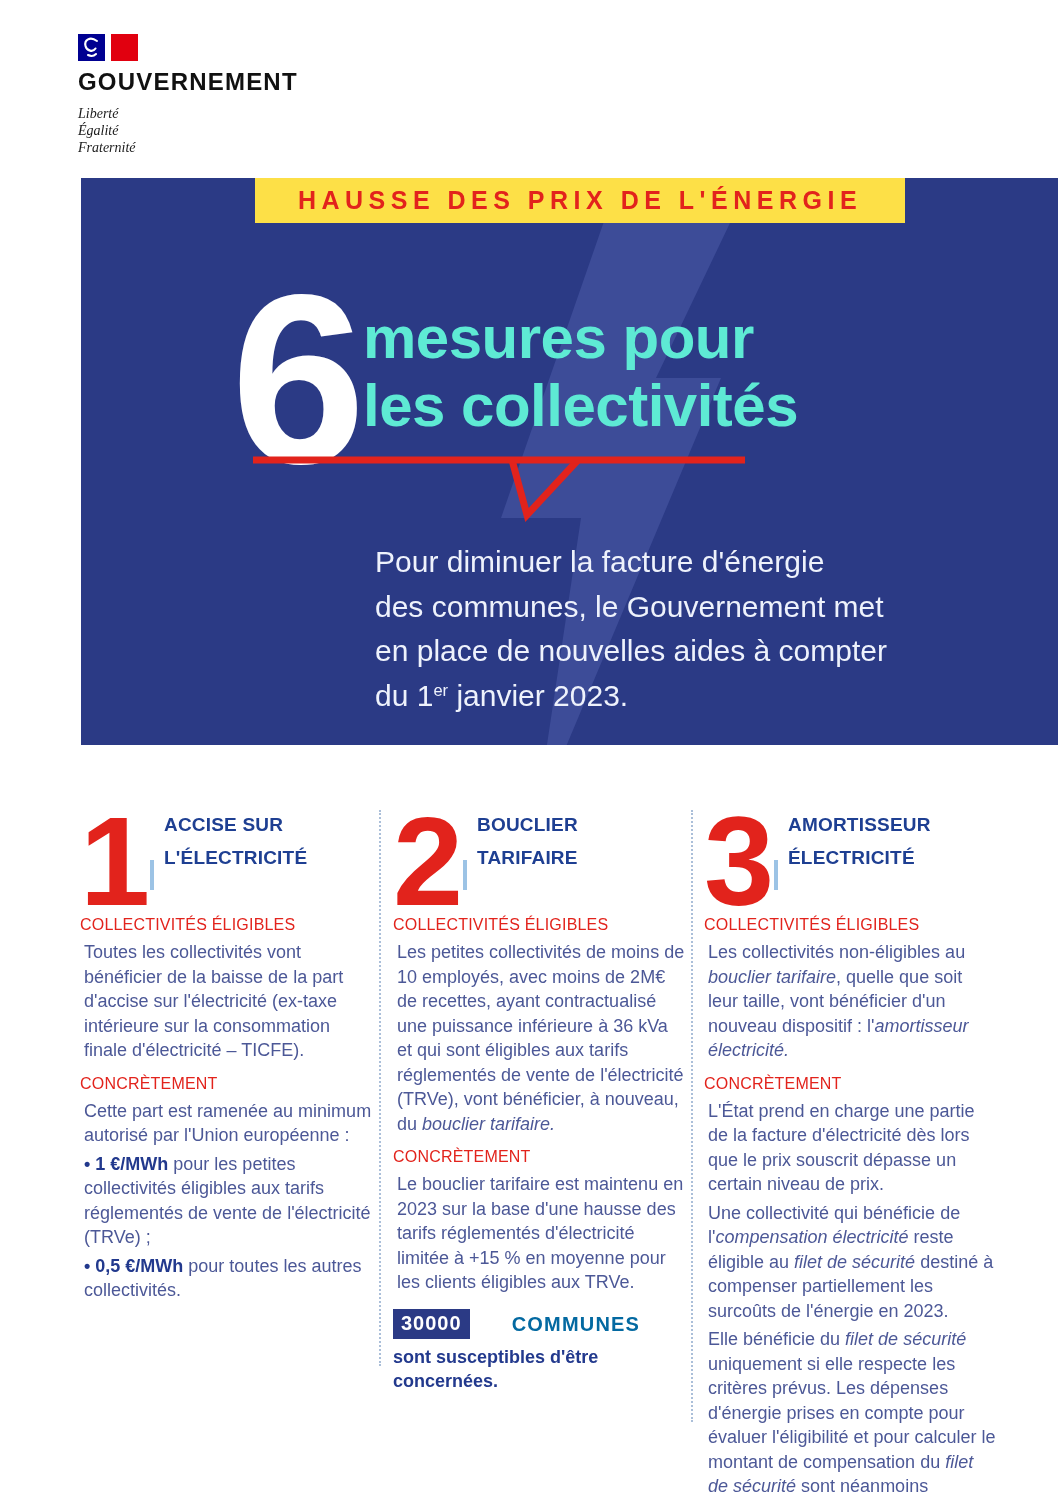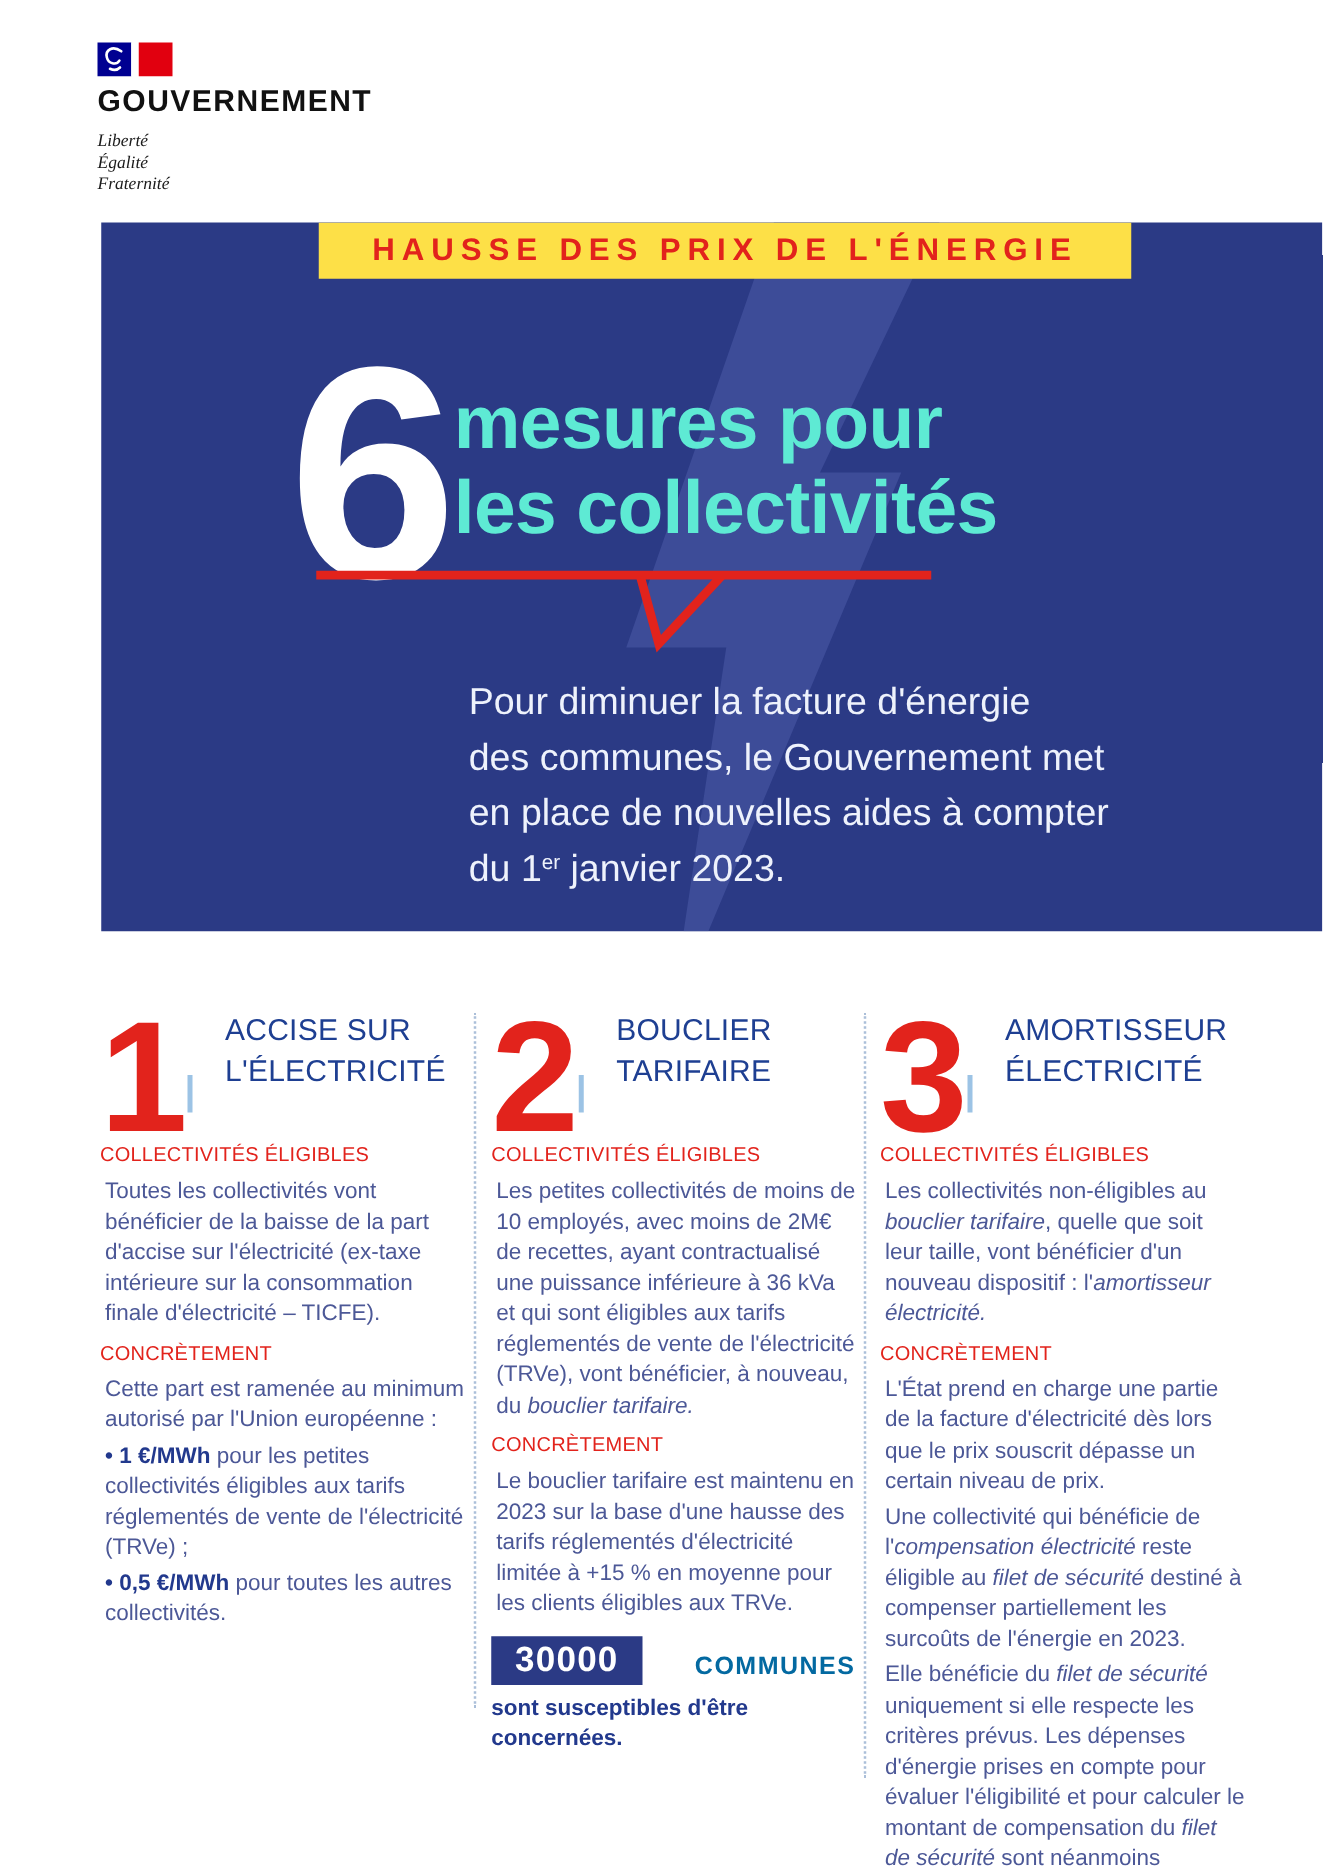--- a/index.html
+++ b/index.html
@@ -41,32 +41,32 @@
   .d1{left:379px;height:556px;}
   .d2{left:691px;height:612px;}
   .col{position:absolute;top:802px;width:296px;}
   .c1{left:80px;} .c2{left:393px;} .c3{left:704px;}
   .col-head{display:flex;align-items:flex-start;height:102px;}
   .num{position:relative;font-size:126px;line-height:0.8;font-weight:700;color:var(--red);
        width:64px;margin-top:10px;flex:0 0 auto;}
   .num::before{content:attr(data-num);position:absolute;left:10px;top:6px;color:transparent;
                -webkit-text-stroke:2.5px var(--lightblue);z-index:-1;}
   .head-bar{width:4px;height:30px;background:var(--lightblue);margin:58px 10px 0 6px;flex:0 0 auto;}
-  .col-title{margin:6px 16px 0;font-size:24px;line-height:33px;font-weight:400;color:var(--navy);
+  .col-title{margin:6px 0 0;font-size:19px;line-height:33px;font-weight:700;color:var(--navy);
              letter-spacing:0.2px;white-space:nowrap;}
   .label{margin:10px 0 2px;font-size:16px;line-height:22px;font-weight:400;color:var(--red);
          letter-spacing:0.2px;}
   .bodyp{margin:4px;font-size:18px;line-height:24.5px;color:var(--body);}
   .it{font-style:italic;}
   .bd{font-weight:700;color:#22398d;}
 
   .stat{margin-top:14px;}
   .stat-row{display:flex;align-items:flex-end;gap:10px;}
-  .stat-num{background:var(--banner-blue);color:#fff;font-size:28px;font-weight:700;
-            padding:3px 19px 4px;letter-spacing:1px;}
+  .stat-num{background:var(--banner-blue);color:#fff;font-size:20px;font-weight:700;
+            padding:3px 8px 4px;letter-spacing:1px;}
   .stat-unit{color:#0369a1;font-weight:700;font-size:20px;letter-spacing:1.2px;padding-bottom:3px;margin-left:32px;}
   .stat-caption{margin:6px 0 0;font-size:18px;line-height:24.5px;font-weight:700;color:#22398d;
                 max-width:250px;}
 </style>
 </head>
 <body>
 
 <div class="page">
 
   <header class="gov-logo">

